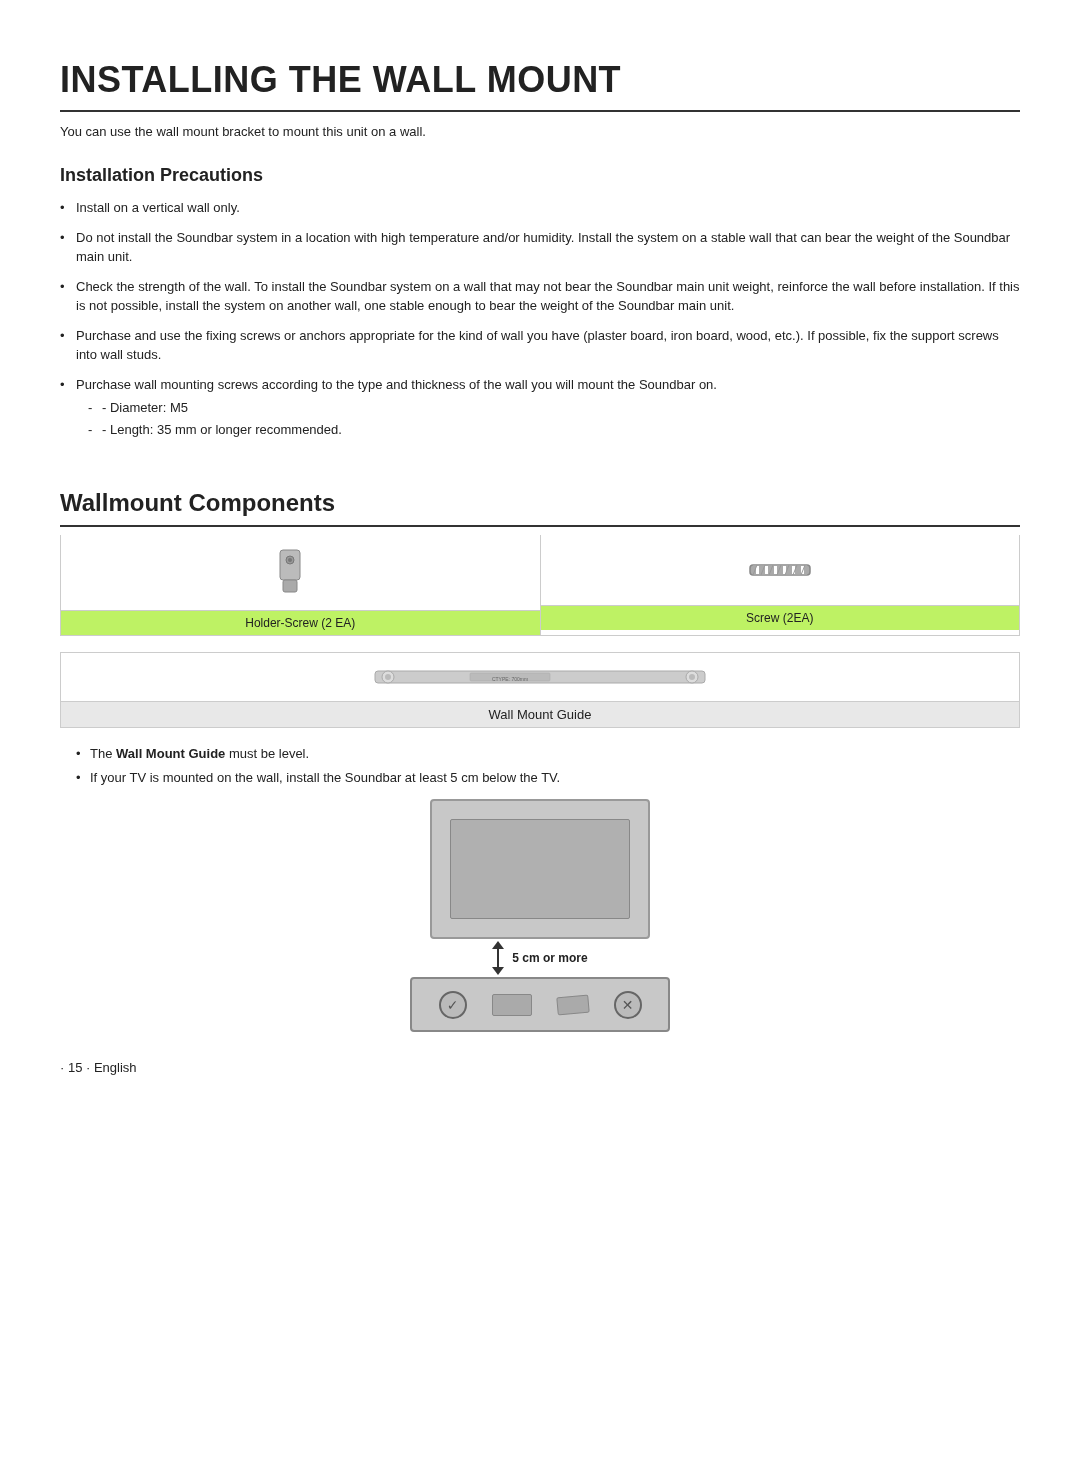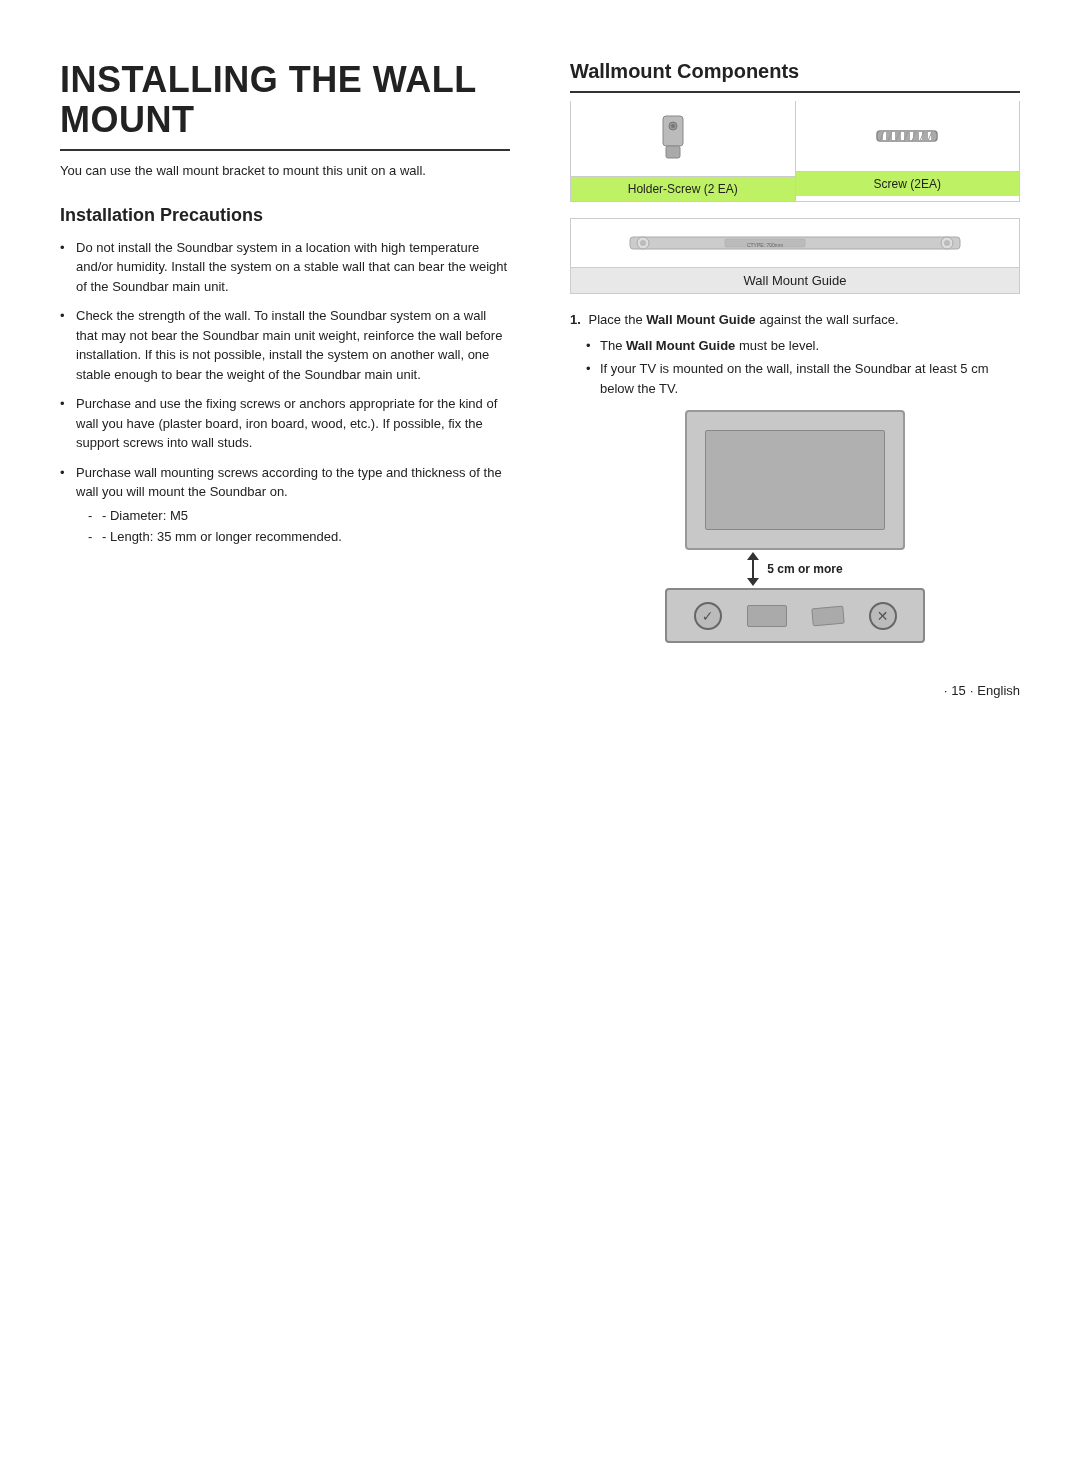--- a/index.html
+++ b/index.html
@@ -7,22 +7,22 @@
       background: #ffffff;
       font-family: Arial, sans-serif;
       font-size: 13px;
       color: #222;
       width: 1080px;
       min-height: 1479px;
       padding: 60px 60px 60px 60px;
     }
     .page-container {
       display: flex;
-      flex-direction: row;
-      gap: 60px;
+      flex-direction: column;
+      gap: 40px;
       width: 100%;
     }
     .left-col {
       flex: 1;
       min-width: 0;
     }
     .right-col {
       flex: 1;
       min-width: 0;
     }
@@ -75,21 +75,21 @@
       font-size: 13px;
       line-height: 1.5;
     }
     .sub-list li::before {
       content: "-";
       position: absolute;
       left: 0;
     }
     
     .right-section-title {
-      font-size: 20px;
+      font-size: 24px;
       font-weight: 700;
       margin-bottom: 8px;
       border-bottom: 2px solid #333;
       padding-bottom: 8px;
     }
     
     .components-area {
       margin-bottom: 16px;
     }
     .bracket-box {
@@ -281,37 +281,40 @@
     }
     .soundbar-rect2 {
       width: 32px;
       height: 18px;
       background: #aaa;
       border: 1px solid #888;
       border-radius: 2px;
       transform: rotate(-5deg);
     }
     .page-footer {
-      text-align: right;
-      margin-top: 40px;
+      text-align: left;
+      margin-top: 28px;
       font-size: 13px;
       width: 100%;
     }
   </style>
 </head>
 <body>
 
 <div class="page-container">
 
   <div class="left-col">
     <h1 class="main-title">INSTALLING THE WALL MOUNT</h1>
     <p class="intro-text">You can use the wall mount bracket to mount this unit on a wall.</p>
 
     <h2 class="section-title">Installation Precautions</h2>
     <ul class="precautions-list">
+      <li>
+        <span>Install on a vertical wall only.</span>
+      </li>
       <li>
         <span>Do not install the Soundbar system in a location with high temperature and/or humidity. Install the system on a stable wall that can bear the weight of the Soundbar main unit.</span>
       </li>
       <li>
         <span>Check the strength of the wall. To install the Soundbar system on a wall that may not bear the Soundbar main unit weight, reinforce the wall before installation. If this is not possible, install the system on another wall, one stable enough to bear the weight of the Soundbar main unit.</span>
       </li>
       <li>
         <span>Purchase and use the fixing screws or anchors appropriate for the kind of wall you have (plaster board, iron board, wood, etc.). If possible, fix the support screws into wall studs.</span>
       </li>
       <li>
@@ -377,26 +380,20 @@
           <text x="140" y="20" text-anchor="middle" font-size="5" fill="#666">CTYPE: 700mm</text>
 
           <circle cx="322" cy="16" r="6" fill="#ddd" stroke="#aaa" stroke-width="1"></circle>
           <circle cx="322" cy="16" r="3" fill="#bbb"></circle>
         </svg>
       </div>
       <div class="guide-strip-label">Wall Mount Guide</div>
     </div>
 
     <div class="step-block">
-      <p class="step-text">
-        <span class="step-num">1.</span>
-        <span>Place the</span>
-        <strong>Wall Mount Guide</strong>
-        <span>against the wall surface.</span>
-      </p>
       <ul class="step-sub-list">
         <li>
           <span>The </span><strong>Wall Mount Guide</strong><span> must be level.</span>
         </li>
         <li>
           <span>If your TV is mounted on the wall, install the Soundbar at least 5 cm below the TV.</span>
         </li>
       </ul>
     </div>
 

